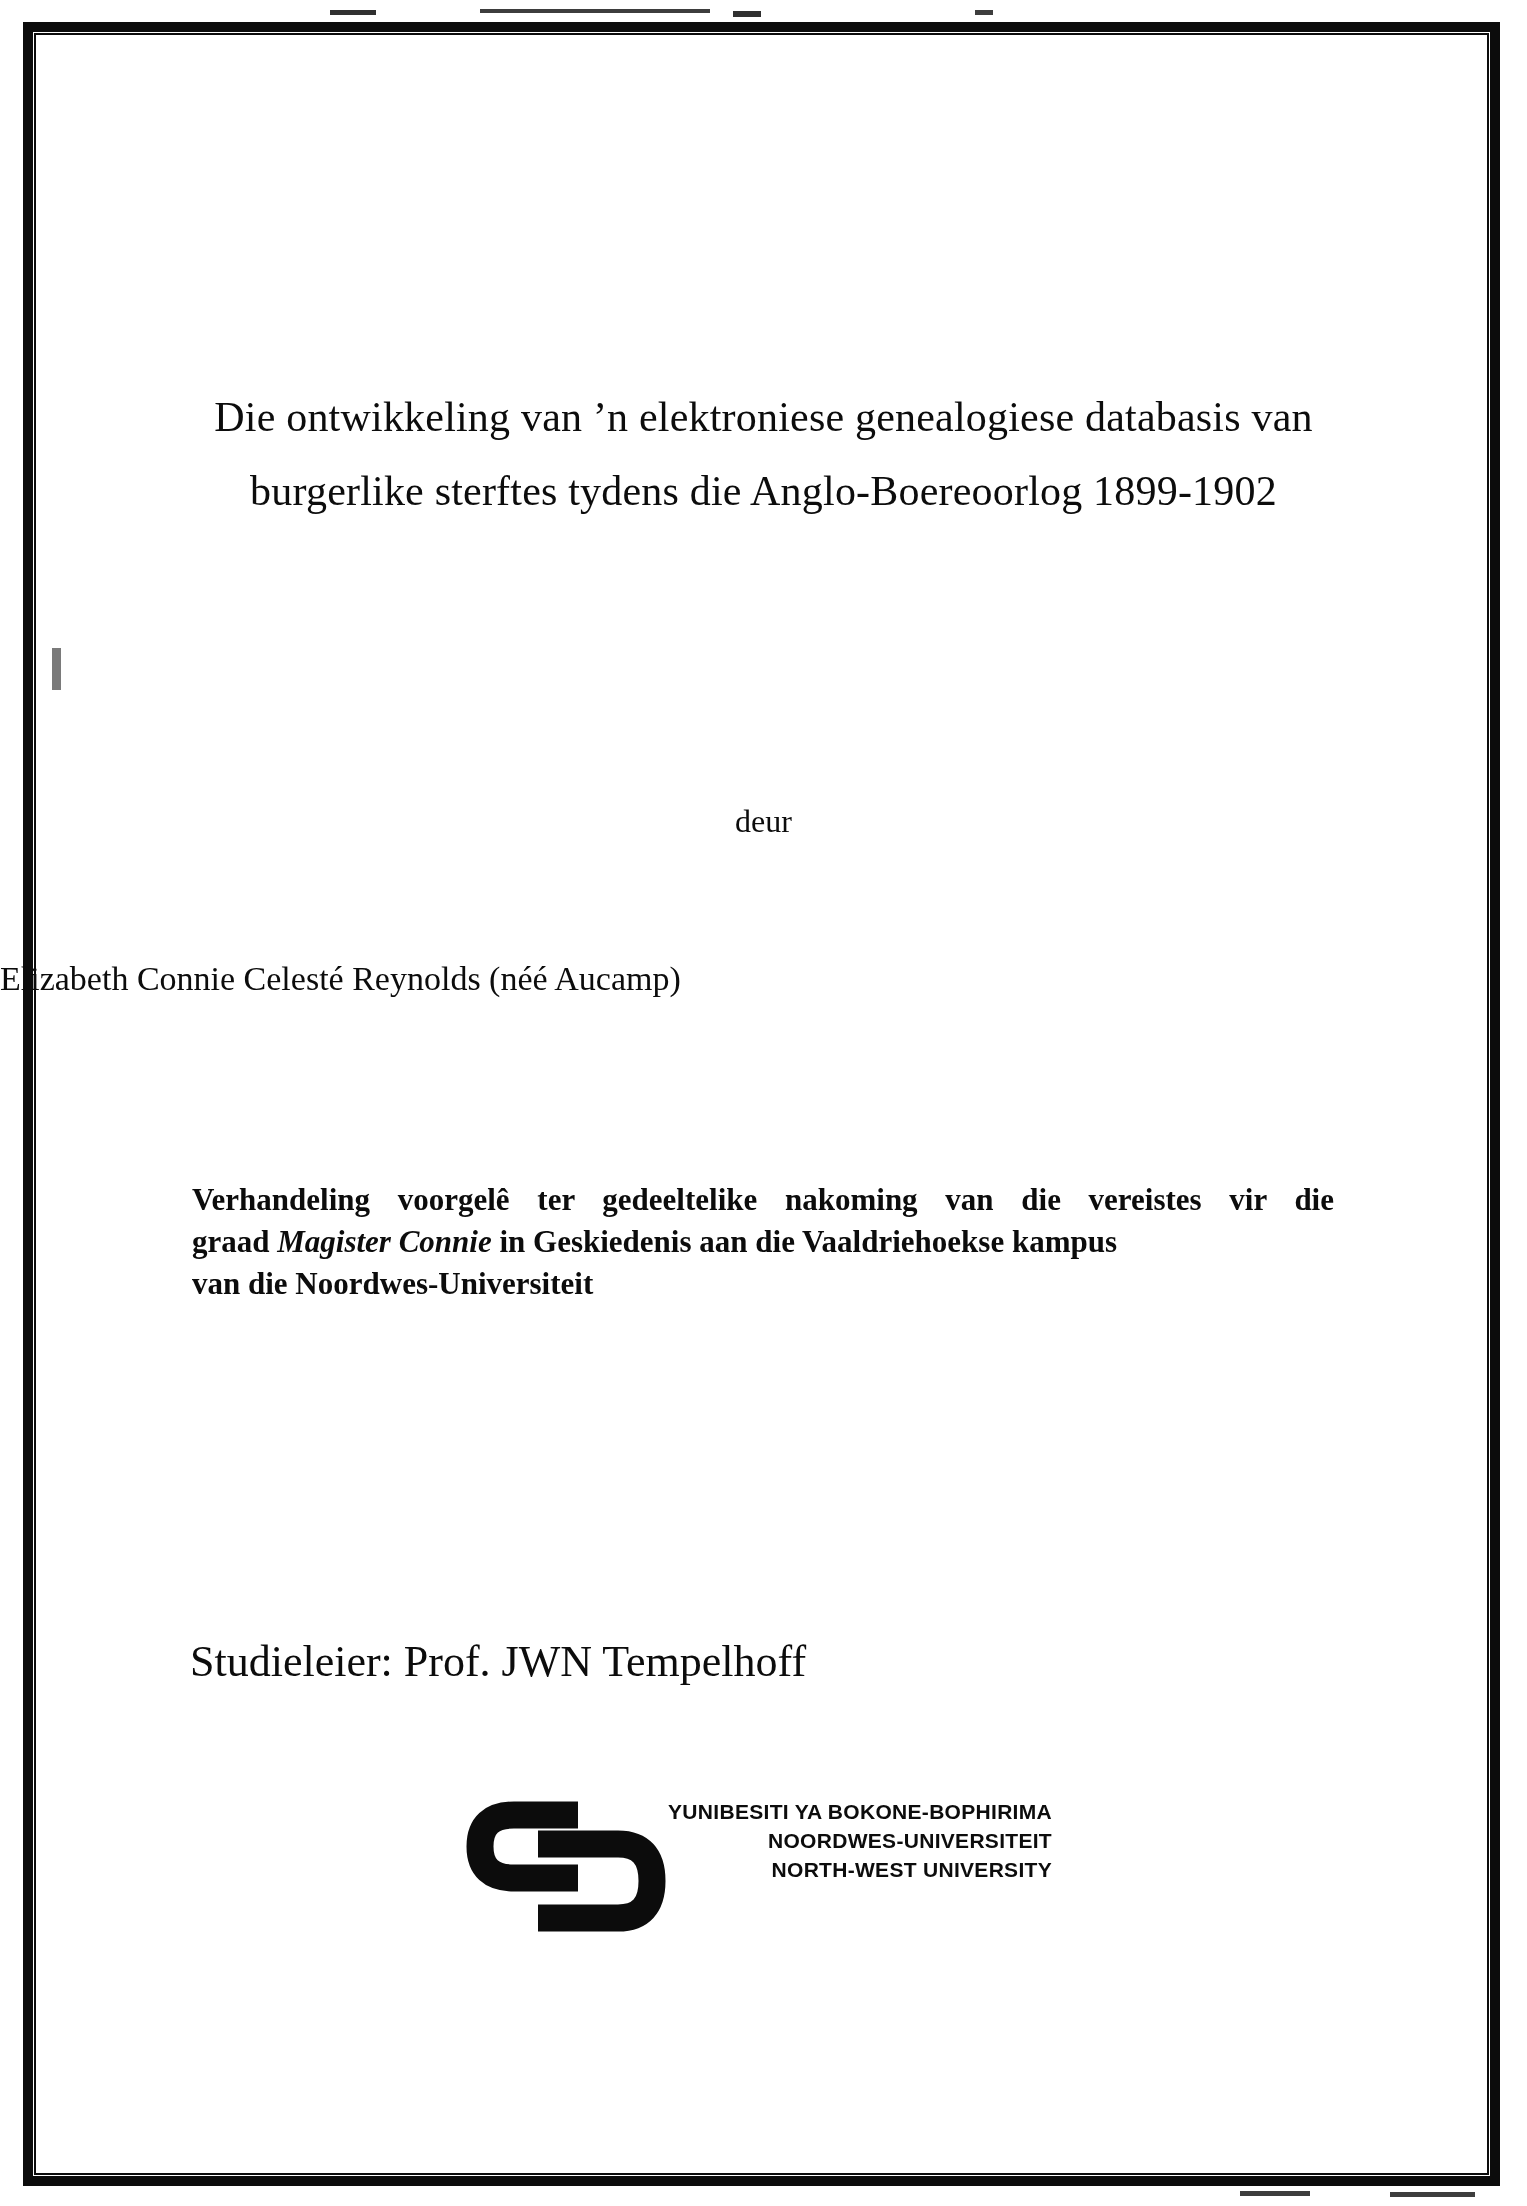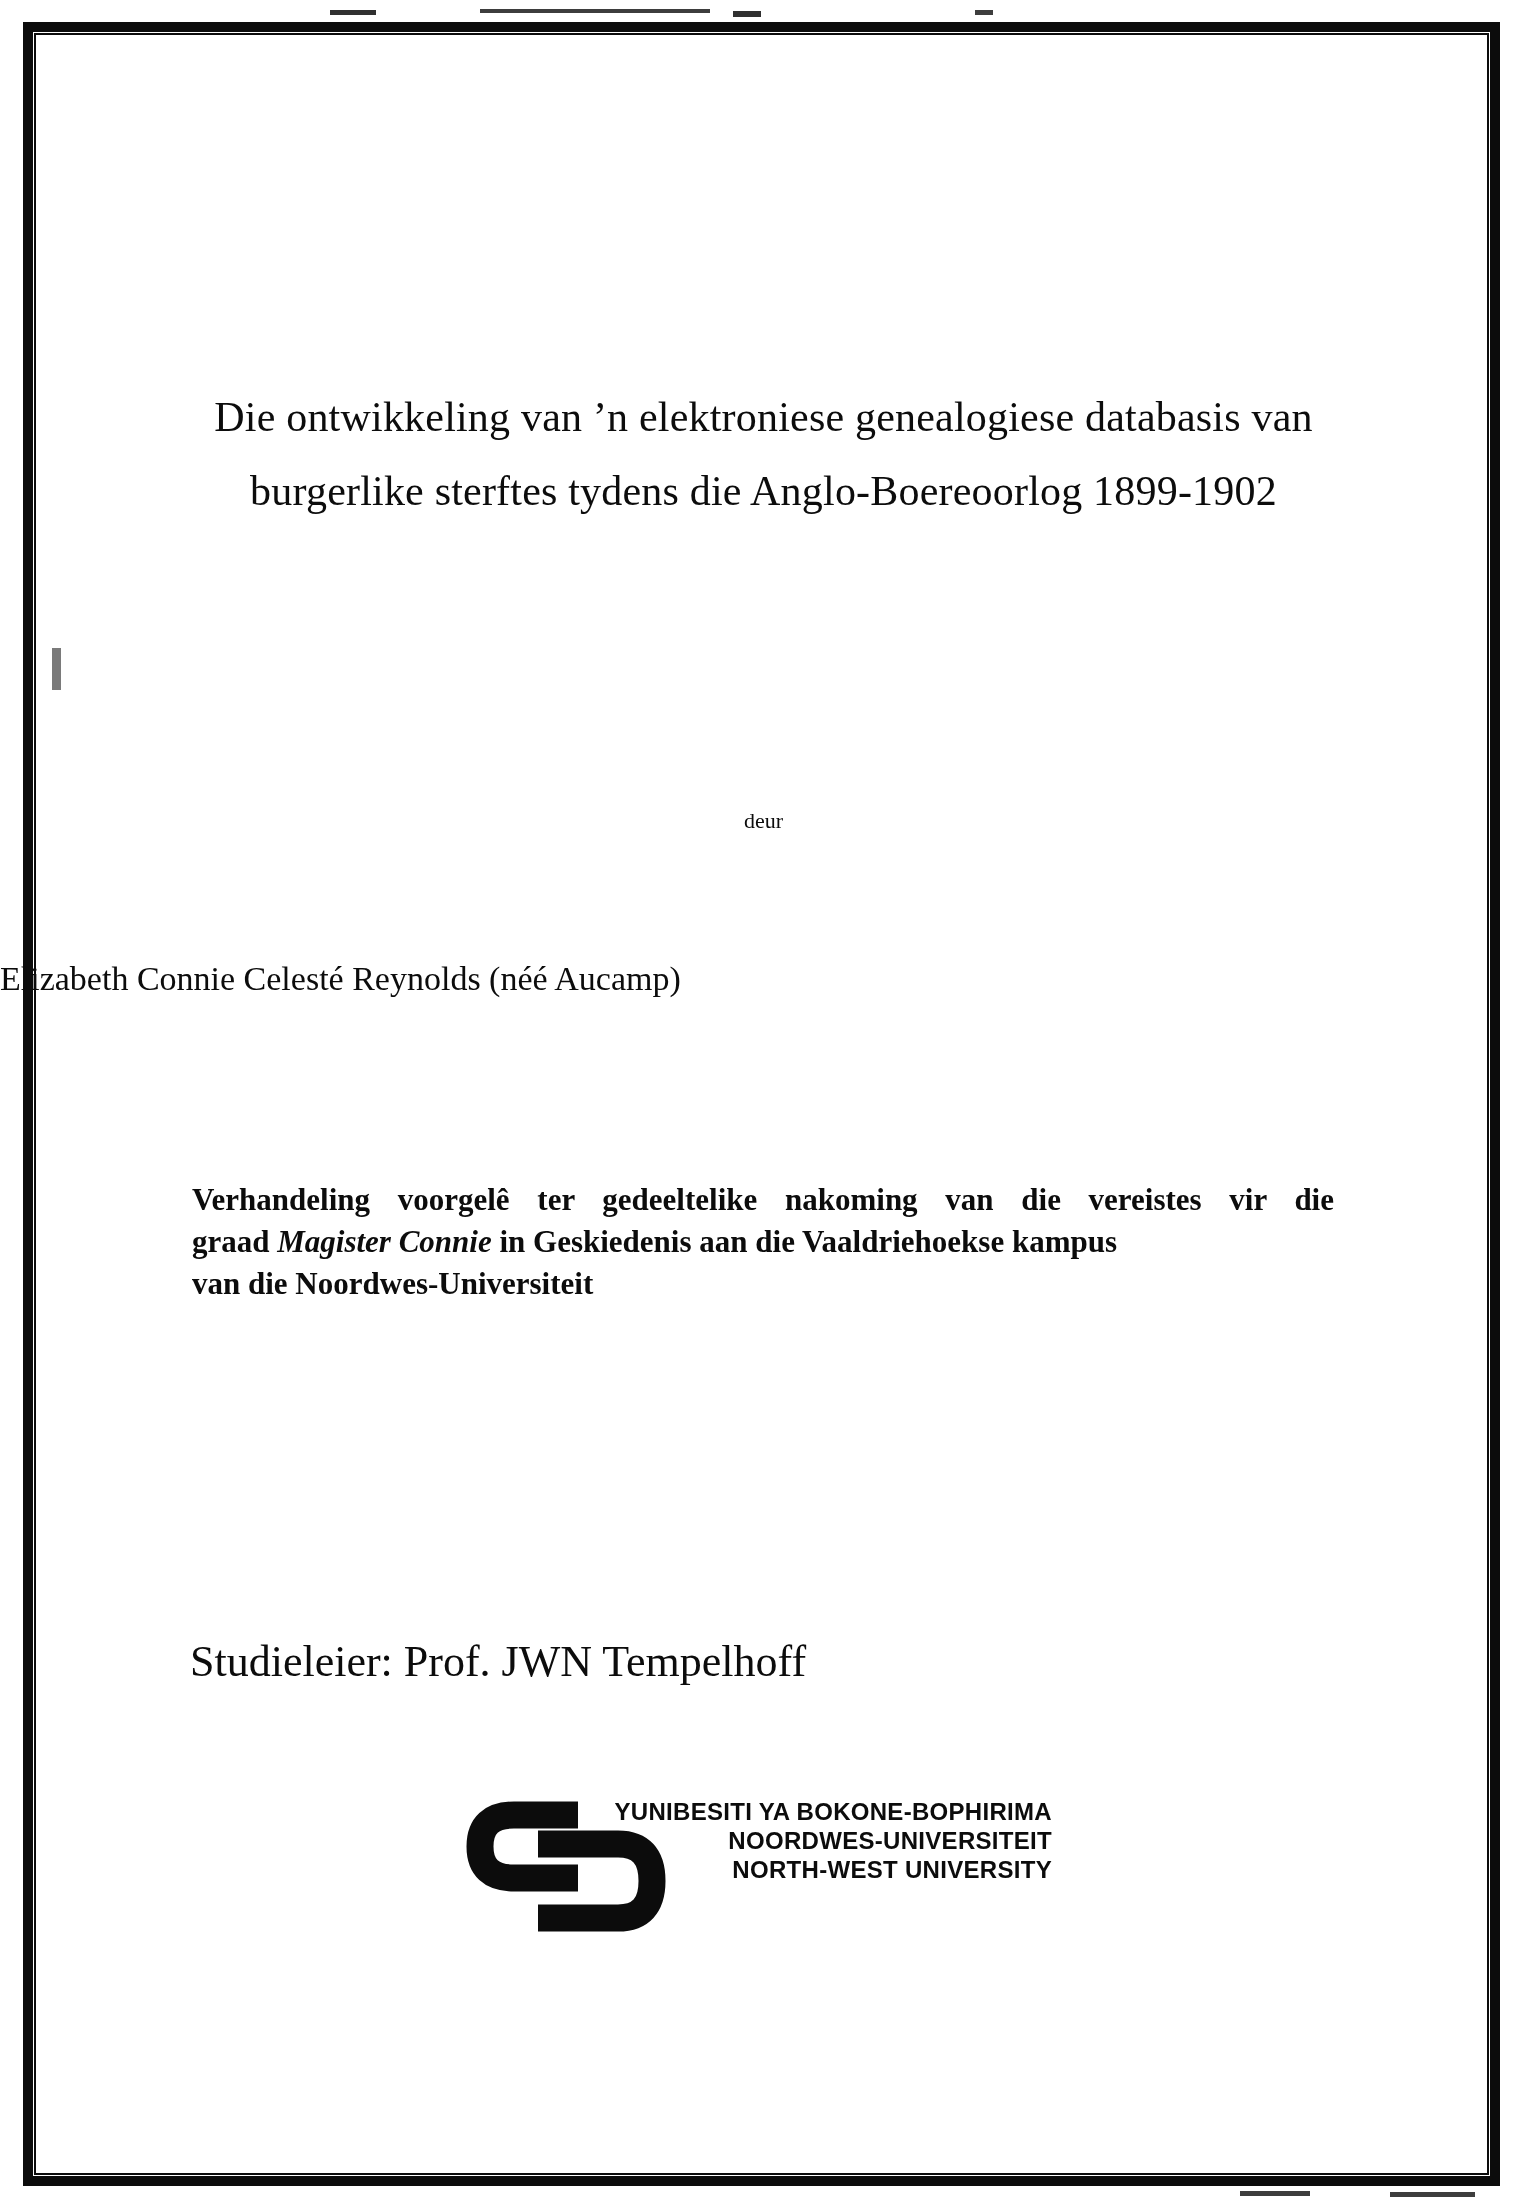--- a/index.html
+++ b/index.html
@@ -36,21 +36,21 @@
     top: 380px; left: 100px; right: 100px;
     text-align: center;
     font-size: 42px;
     line-height: 74px;
     letter-spacing: 0.2px;
   }
   .byline {
     position: absolute;
     top: 804px; left: 0; right: 0;
     text-align: center;
-    font-size: 22px;
+    font-size: 32px;
     line-height: 34px;
   }
   .author {
     position: absolute;
     top: 960px; left: 0; right: 0;
     font-size: 34px;
     line-height: 38px;
   }
   .submission {
     position: absolute;
@@ -73,21 +73,21 @@
   .nwu-logo {
     position: absolute;
     left: 466px; top: 1801px;
     width: 200px; height: 132px;
   }
   .nwu-names {
     position: absolute;
     left: 585px; right: 475px; top: 1797px;
     text-align: right;
     font-family: "Liberation Sans", sans-serif;
-    font-size: 24px;
+    font-size: 21px;
     font-weight: 600;
     line-height: 29px;
     letter-spacing: 0.3px;
     white-space: nowrap;
   }
 </style>
 </head>
 <body style="background: rgb(255, 255, 255);">
 
 <div class="page">

